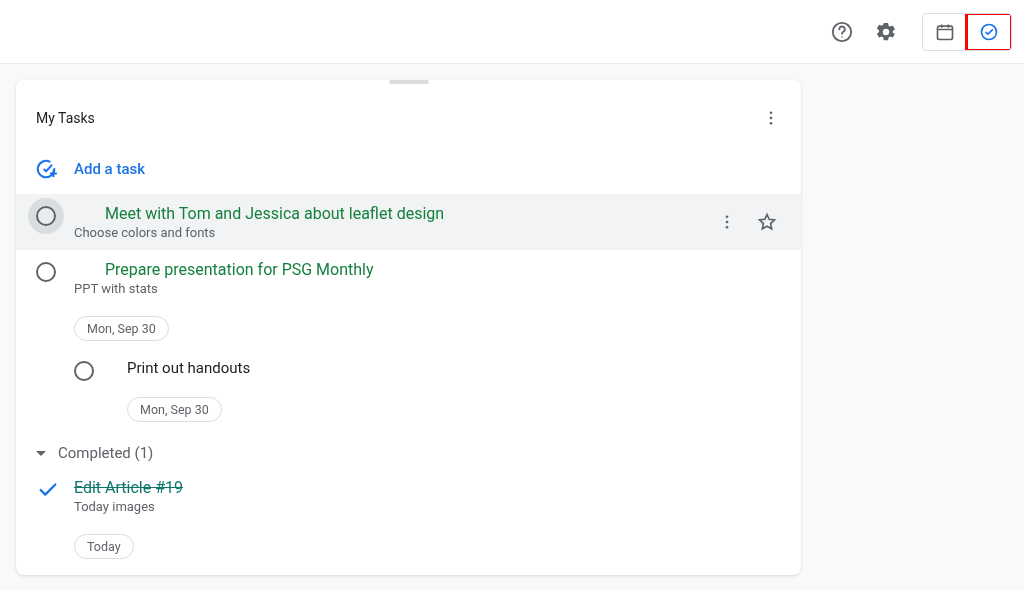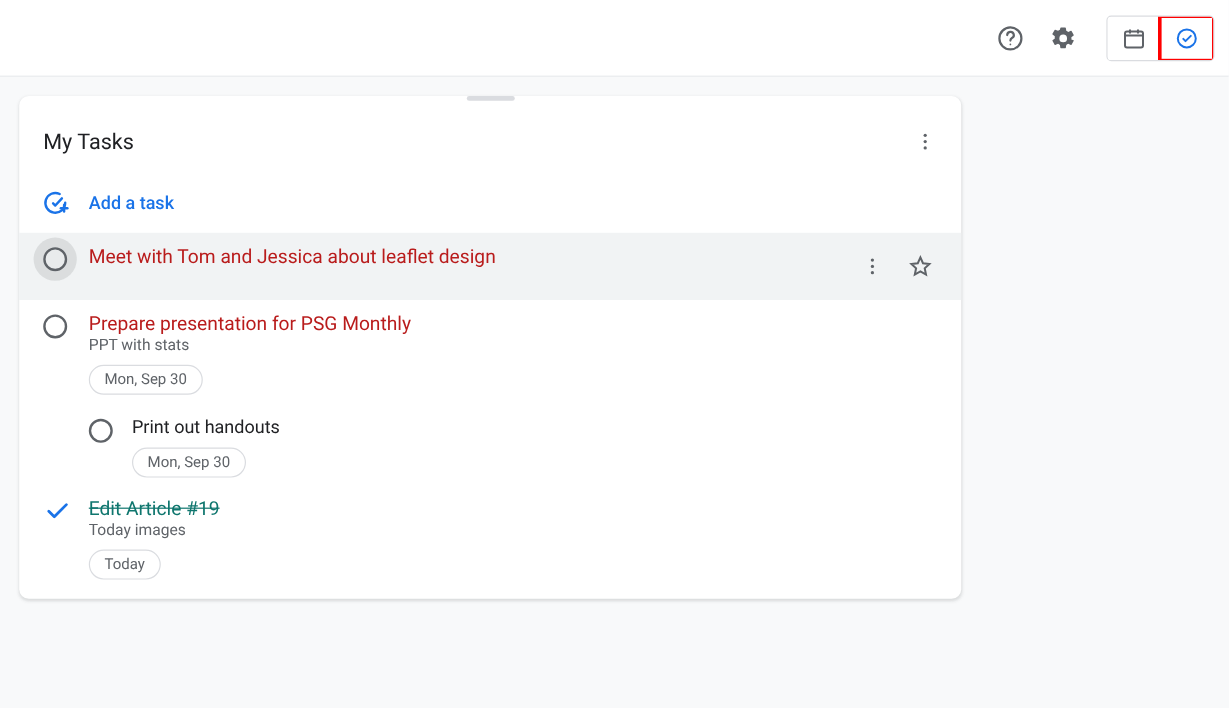--- a/index.html
+++ b/index.html
@@ -12,42 +12,42 @@
     .toggle-group { display: flex; border: 1px solid #dadce0; border-radius: 4px; margin-left: 12px; overflow: hidden; }
     .toggle-btn { width: 44px; height: 36px; display: flex; align-items: center; justify-content: center; cursor: pointer; color: #5f6368; background:#fff; }
     .toggle-btn.active { color: #1a73e8; }
     .tasks-highlight { outline: 3px solid #ff0000; outline-offset: -1px; }
 
     
     .content { padding: 16px; }
     .card { width: 785px; background: #fff; border-radius: 8px; box-shadow: 0 1px 2px rgba(60,64,67,.1), 0 1px 3px 1px rgba(60,64,67,.05); padding-bottom: 12px; position: relative; }
     .drag-handle { width: 40px; height: 4px; border-radius: 2px; background: #dadce0; position: absolute; top: 0; left: 50%; transform: translateX(-50%); }
     .card-header { display:flex; align-items:center; justify-content: space-between; padding: 20px 12px 12px 20px; }
-    .card-title { font-size: 18px; font-weight: 400; color: #202124; }
+    .card-title { font-size: 14px; font-weight: 400; color: #202124; }
     .more-vert { width:36px; height:36px; border-radius:50%; display:flex; align-items:center; justify-content:center; cursor:pointer; color:#5f6368;}
     
     
     .add-row { display:flex; align-items:center; gap: 16px; padding: 10px 20px 14px 20px; color:#1a73e8; cursor:pointer; }
     .add-icon { width: 22px; height:22px; display:flex; align-items:center; justify-content:center; }
     .add-label { font-size: 15px; font-weight: 500; }
 
     
     .task { display:flex; padding: 10px 16px 10px 20px; position:relative; }
     .task.hovered { background:#f1f3f4; }
     .task-radio { width:20px; height:20px; border:2px solid #5f6368; border-radius:50%; flex-shrink:0; margin-right: 18px; margin-top:2px; cursor:pointer; }
     .task.hovered .task-radio { box-shadow: 0 0 0 8px rgba(95,99,104,.15); background: rgba(95,99,104,.05);}
     .task-body { flex:1; }
-    .task-title { font-size:16px; color:#b91c1c; }
+    .task-title { font-size:16px; color:#15803d;margin-left:31px; }
     .task-desc { font-size:13px; color:#5f6368; margin-top:2px; }
     .task-actions { display:flex; align-items:flex-start; gap:4px; }
     .action-btn { width:36px; height:36px; border-radius:50%; display:flex; align-items:center; justify-content:center; cursor:pointer; color:#5f6368;}
     
-    .date-chip { display:inline-block; border:1px solid #dadce0; border-radius: 14px; padding: 4px 12px; font-size: 12.5px; color:#5f6368; margin-top:8px; cursor:pointer;}
+    .date-chip { display:inline-block; border:1px solid #dadce0; border-radius: 14px; padding: 4px 12px; font-size: 12.5px; color:#5f6368; margin-top:20px; cursor:pointer;}
     
-    .subtask { display:flex; padding: 8px 16px 8px 58px; }
+    .subtask { display:flex; padding: 8px 16px 8px 58px; gap: 17px; }
     .subtask .task-radio { margin-right: 16px; }
     .sub-body { flex:1; }
     .sub-title { font-size:15px; color:#202124; }
 
     .completed-header { display:flex; align-items:center; gap: 12px; padding: 14px 20px 8px 20px; color:#5f6368; font-size:15px; cursor:pointer; }
     .caret { width:0; height:0; border-left:5px solid transparent; border-right:5px solid transparent; border-top:5px solid #5f6368; }
 
     .completed-task { display:flex; padding: 8px 20px 4px 20px; }
     .check-icon { width:24px; height:24px; margin-right: 14px; display:flex; align-items:center; justify-content:center; color:#1a73e8; }
     .completed-title { font-size:16px; color:#0f766e; text-decoration: line-through; }
@@ -112,20 +112,21 @@
             <line x1="16" y1="17" x2="22" y2="17" stroke-linecap="round"></line>
           </svg>
       </span>
       <span class="add-label">Add a task</span>
     </div>
 
     <div class="task hovered">
       <div class="task-radio"></div>
       <div class="task-body">
         <div class="task-title">Meet with Tom and Jessica about leaflet design</div>
+        <div class="task-desc">Choose colors and fonts</div>
       </div>
       <div class="task-actions">
         <div class="action-btn">
           <svg width="18" height="18" viewBox="0 0 24 24" fill="currentColor">
               <circle cx="12" cy="5" r="1.8"></circle>
               <circle cx="12" cy="12" r="1.8"></circle>
               <circle cx="12" cy="19" r="1.8"></circle>
             </svg>
         </div>
         <div class="action-btn">
@@ -146,20 +147,24 @@
     </div>
 
     <div class="subtask">
       <div class="task-radio"></div>
       <div class="sub-body">
         <div class="sub-title">Print out handouts</div>
         <span class="date-chip">Mon, Sep 30</span>
       </div>
     </div>
 
+    <div class="completed-header">
+      <span class="caret"></span>
+      <span>Completed (1)</span>
+    </div>
 
     <div class="completed-task">
       <span class="check-icon">
         <svg width="22" height="22" viewBox="0 0 24 24" fill="none" stroke="currentColor" stroke-width="2.5" stroke-linecap="round" stroke-linejoin="round">
             <polyline points="4 12 9 17 20 6"></polyline>
           </svg>
       </span>
       <div>
         <div class="completed-title">Edit Article #19</div>
         <div class="completed-desc">Today images</div>

